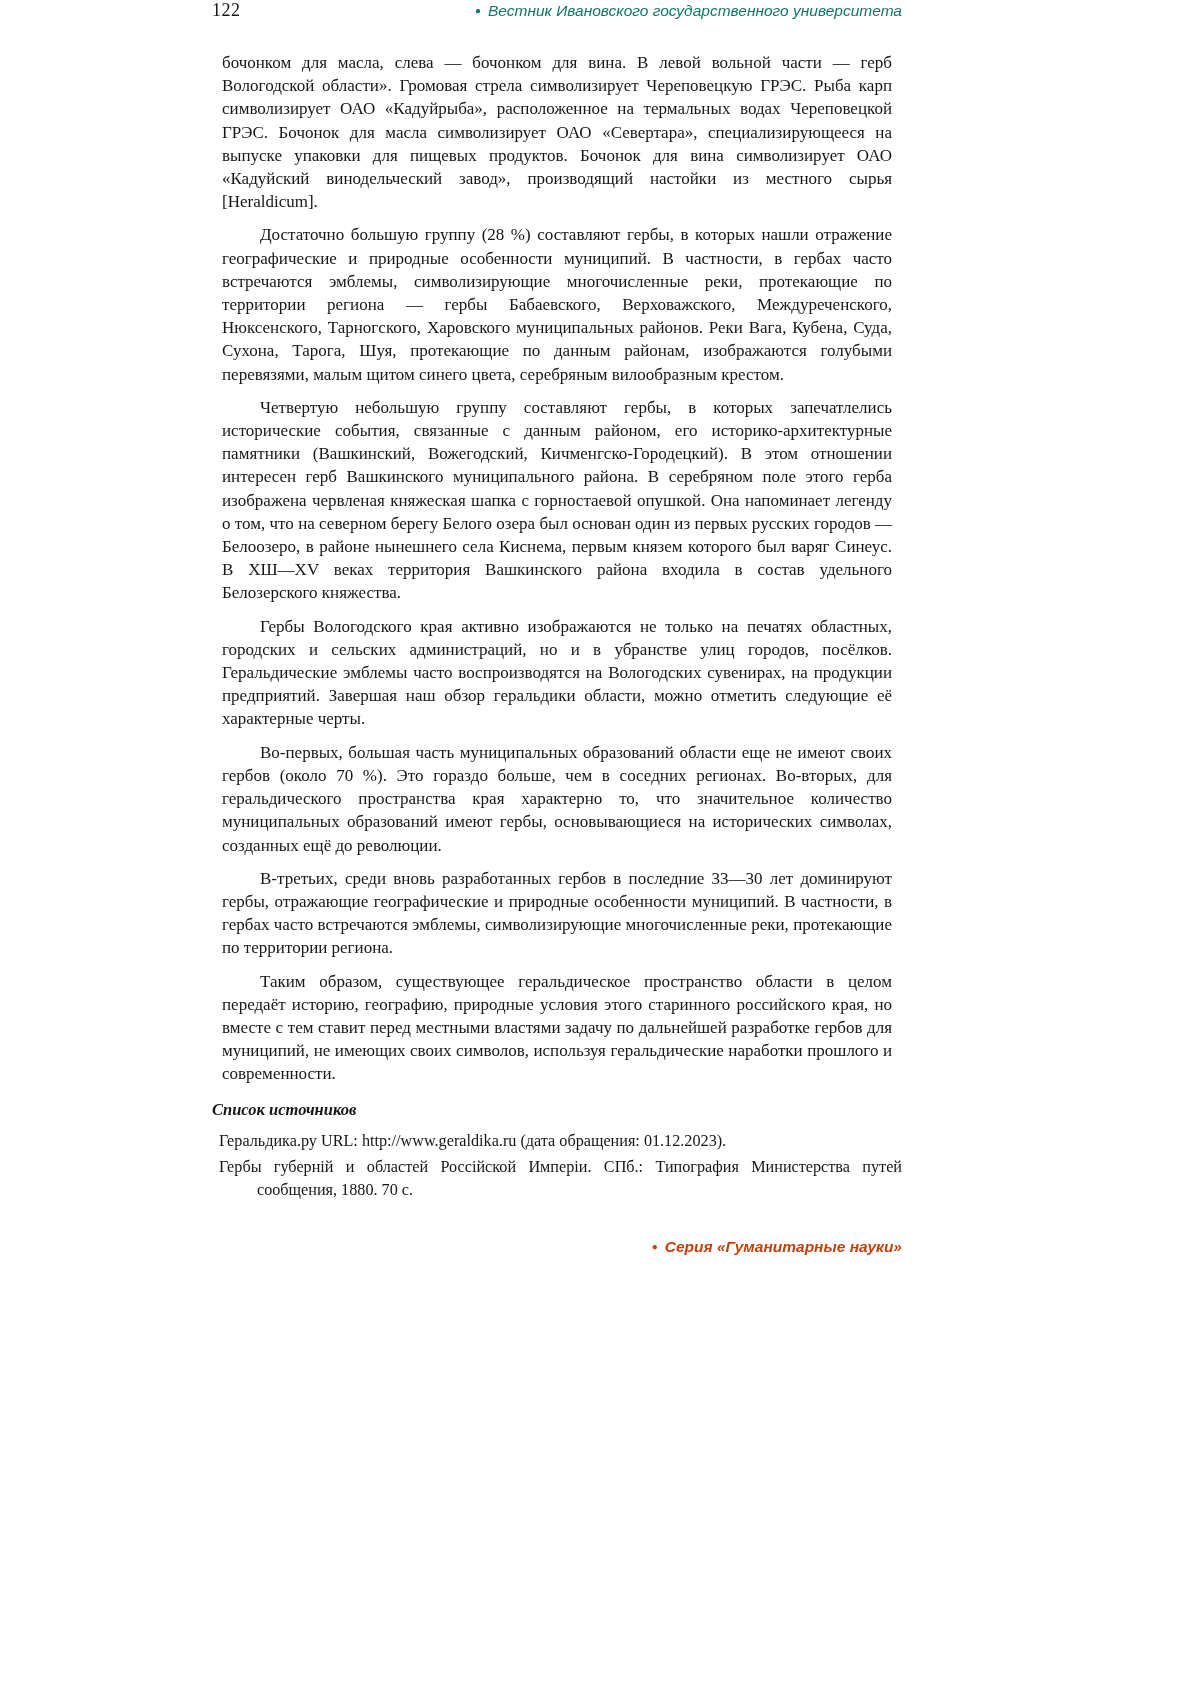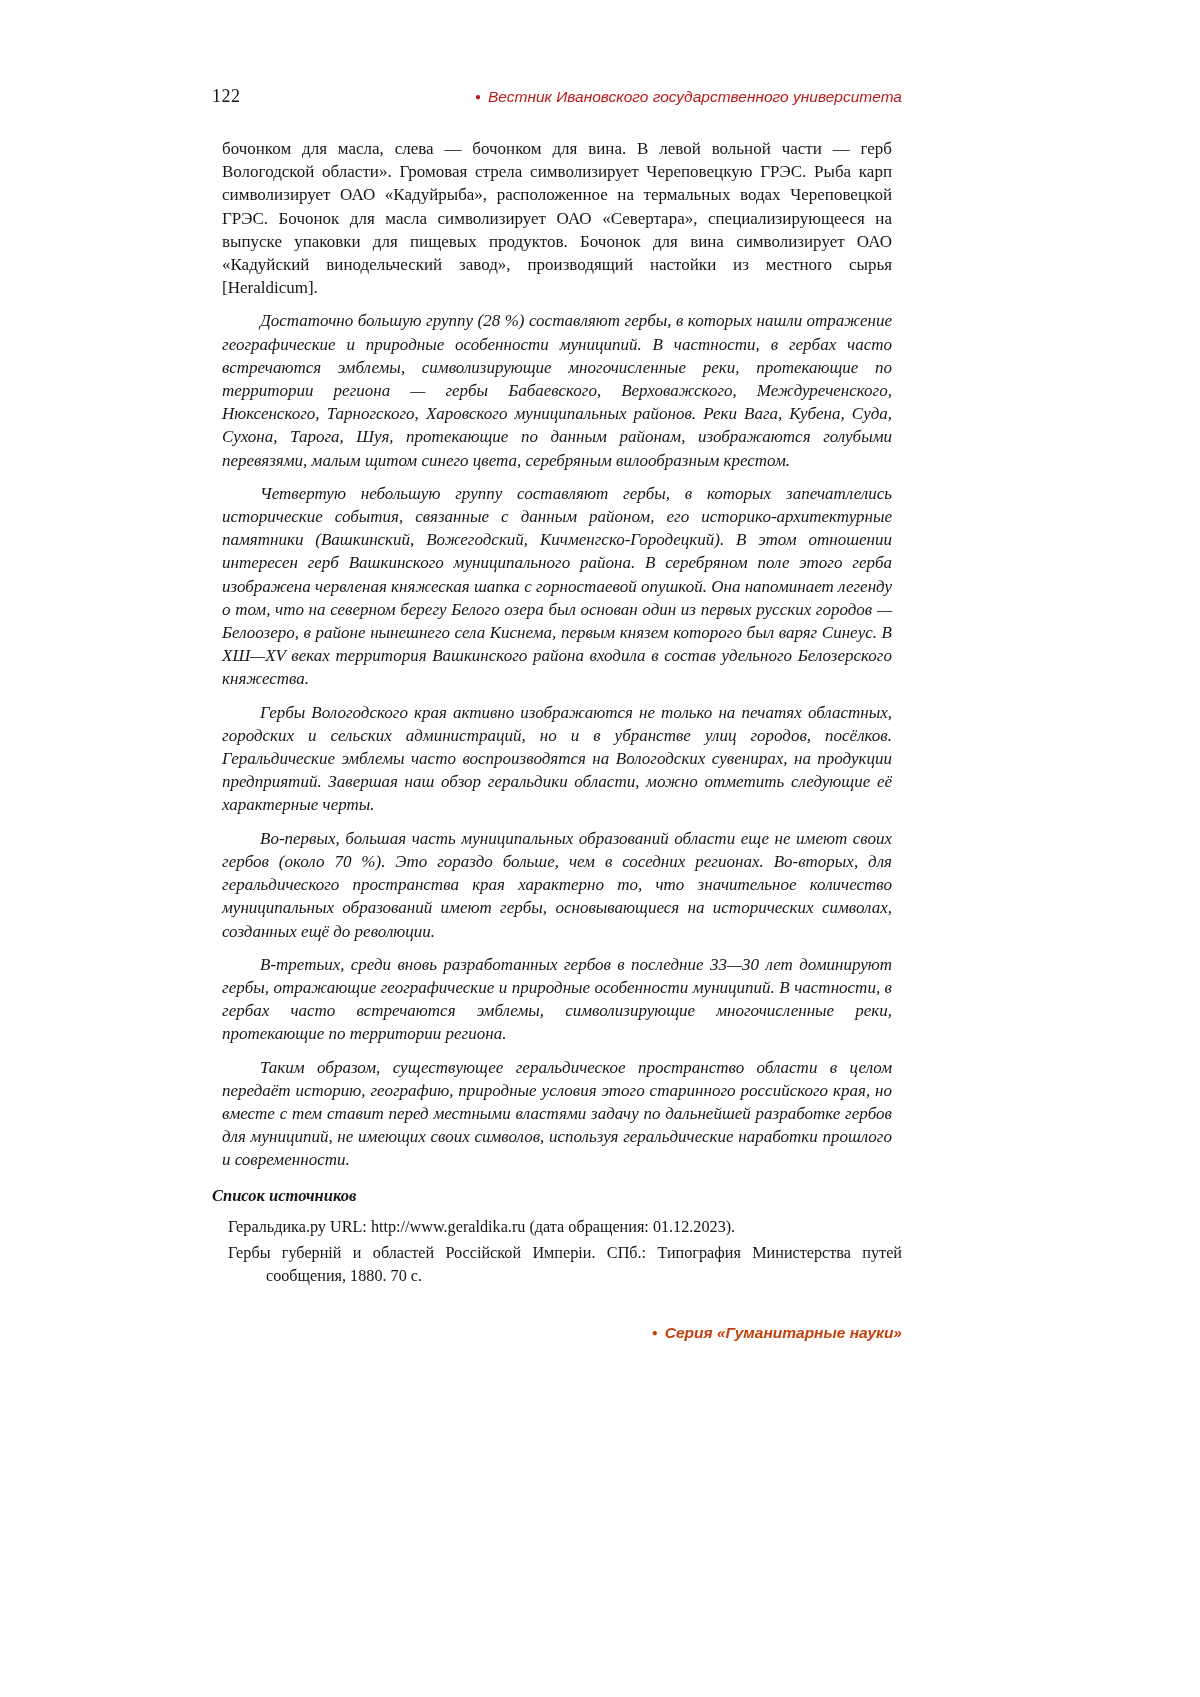--- a/index.html
+++ b/index.html
@@ -9,60 +9,59 @@
     height: 1697px;
     background: #ffffff;
     color: #161616;
     font-family: "Liberation Serif", serif;
     box-sizing: border-box;
     overflow: hidden;
   }
   .content {
     width: 690px;
     margin-left: 212px;
-    padding-top: 86px;
   }
   .page-header {
     display: flex;
     justify-content: space-between;
     align-items: baseline;
     margin-bottom: 30px;
   }
   .page-num {
     font-size: 18px;
     letter-spacing: 0.5px;
   }
   .running-title {
     font-family: "Liberation Sans", sans-serif;
     font-style: italic;
     font-size: 15.5px;
-    color: #b91c1c;
+    color: #0f766e;
   }
   .bullet {
     font-style: normal;
     font-size: 10px;
     vertical-align: 2px;
     margin-right: 7px;
   }
   .body-text p {
     margin: 10px;
     font-size: 17px;
     line-height: 23.2px;
     text-align: justify;
     hyphens: auto;
   }
-  .body-text p.indent { text-indent: 38px; font-style: italic; }
+  .body-text p.indent { text-indent: 38px; }
   .sources-heading {
     font-size: 16.5px;
     font-weight: bold;
     font-style: italic;
     margin: 14px 0 10px 0;
   }
   .references p.ref {
-    margin: 0 0 3px 16px;
+    margin: 0 0 3px 7px;
     font-size: 16.2px;
     line-height: 23px;
     text-align: justify;
     padding-left: 38px;
     text-indent: -38px;
     hyphens: auto;
   }
   .page-footer {
     margin-top: 36px;
     text-align: right;

